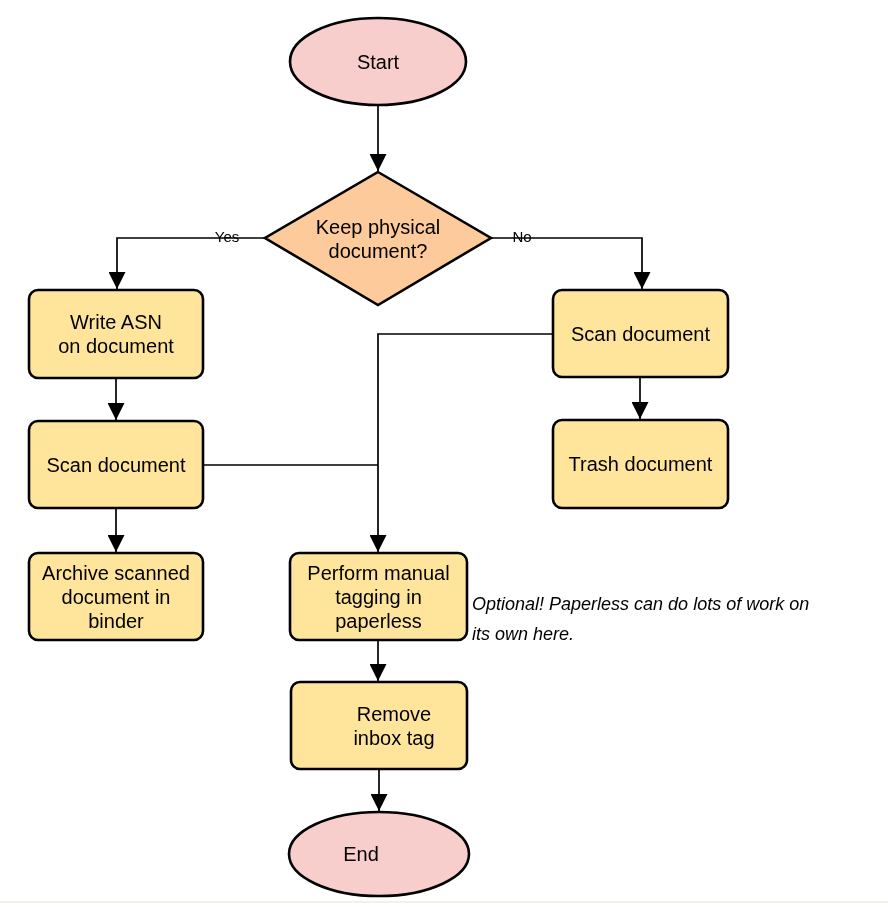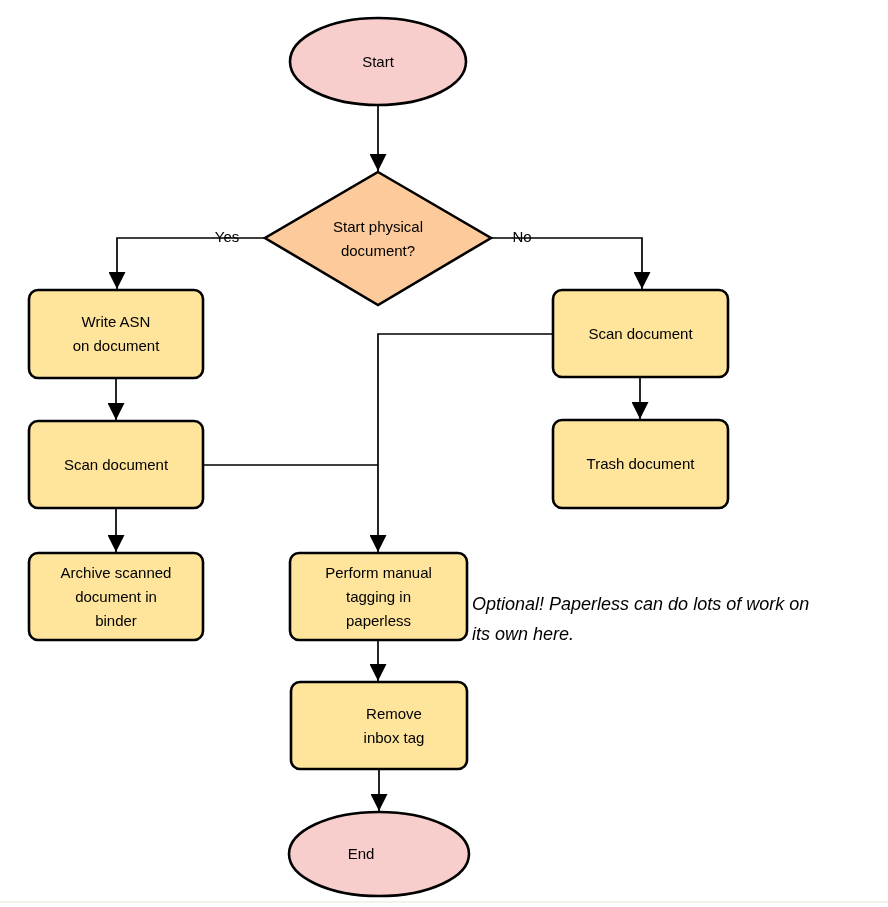--- a/index.html
+++ b/index.html
@@ -12,21 +12,21 @@
     color:#000;
   }
   svg.diagram{position:absolute;left:0;top:0;}
   .shape{stroke:#000000;stroke-width:2.6;}
   .edge{fill:none;stroke:#000000;stroke-width:1.7;}
   .lbl{
     position:absolute;
     display:flex;align-items:center;justify-content:center;
     text-align:center;
     white-space:pre-line;
-    font-size:15px;line-height:24px;
+    font-size:20px;line-height:24px;
     color:#000;
   }
   .branch-lbl{font-size:15px;line-height:18px;margin-top:16px;}
   .annotation{
     position:absolute;
     font-size:18px;line-height:30px;
     font-style:italic;
     text-align:left;
     white-space:pre-line;
     color:#000;
@@ -65,21 +65,21 @@
     <rect class="shape" x="29" y="421" width="174" height="87" rx="9" fill="#FFE49C"></rect>
     <rect class="shape" x="29" y="553" width="174" height="87" rx="9" fill="#FFE49C"></rect>
     <rect class="shape" x="553" y="290" width="175" height="87" rx="9" fill="#FFE49C"></rect>
     <rect class="shape" x="553" y="420" width="175" height="88" rx="9" fill="#FFE49C"></rect>
     <rect class="shape" x="290" y="553" width="177" height="87" rx="9" fill="#FFE49C"></rect>
     <rect class="shape" x="291" y="682" width="176" height="87" rx="9" fill="#FFE49C"></rect>
     <ellipse class="shape" cx="379" cy="854" rx="90" ry="42" fill="#F8CECC"></ellipse>
   </svg>
 
   <div class="lbl" style="left:290px;top:18px;width:176px;height:87px">Start</div>
-  <div class="lbl" style="left:283px;top:172px;width:190px;height:133px">Start physical
+  <div class="lbl" style="left:283px;top:172px;width:190px;height:133px">Keep physical
 document?</div>
   <div class="lbl branch-lbl" style="left:202px;top:210px;width:50px;height:22px">Yes</div>
   <div class="lbl branch-lbl" style="left:497px;top:210px;width:50px;height:22px">No</div>
   <div class="lbl" style="left:29px;top:290px;width:174px;height:88px">Write ASN
 on document</div>
   <div class="lbl" style="left:29px;top:421px;width:174px;height:87px">Scan document</div>
   <div class="lbl" style="left:29px;top:553px;width:174px;height:87px">Archive scanned
 document in
 binder</div>
   <div class="lbl" style="left:553px;top:290px;width:175px;height:87px">Scan document</div>

